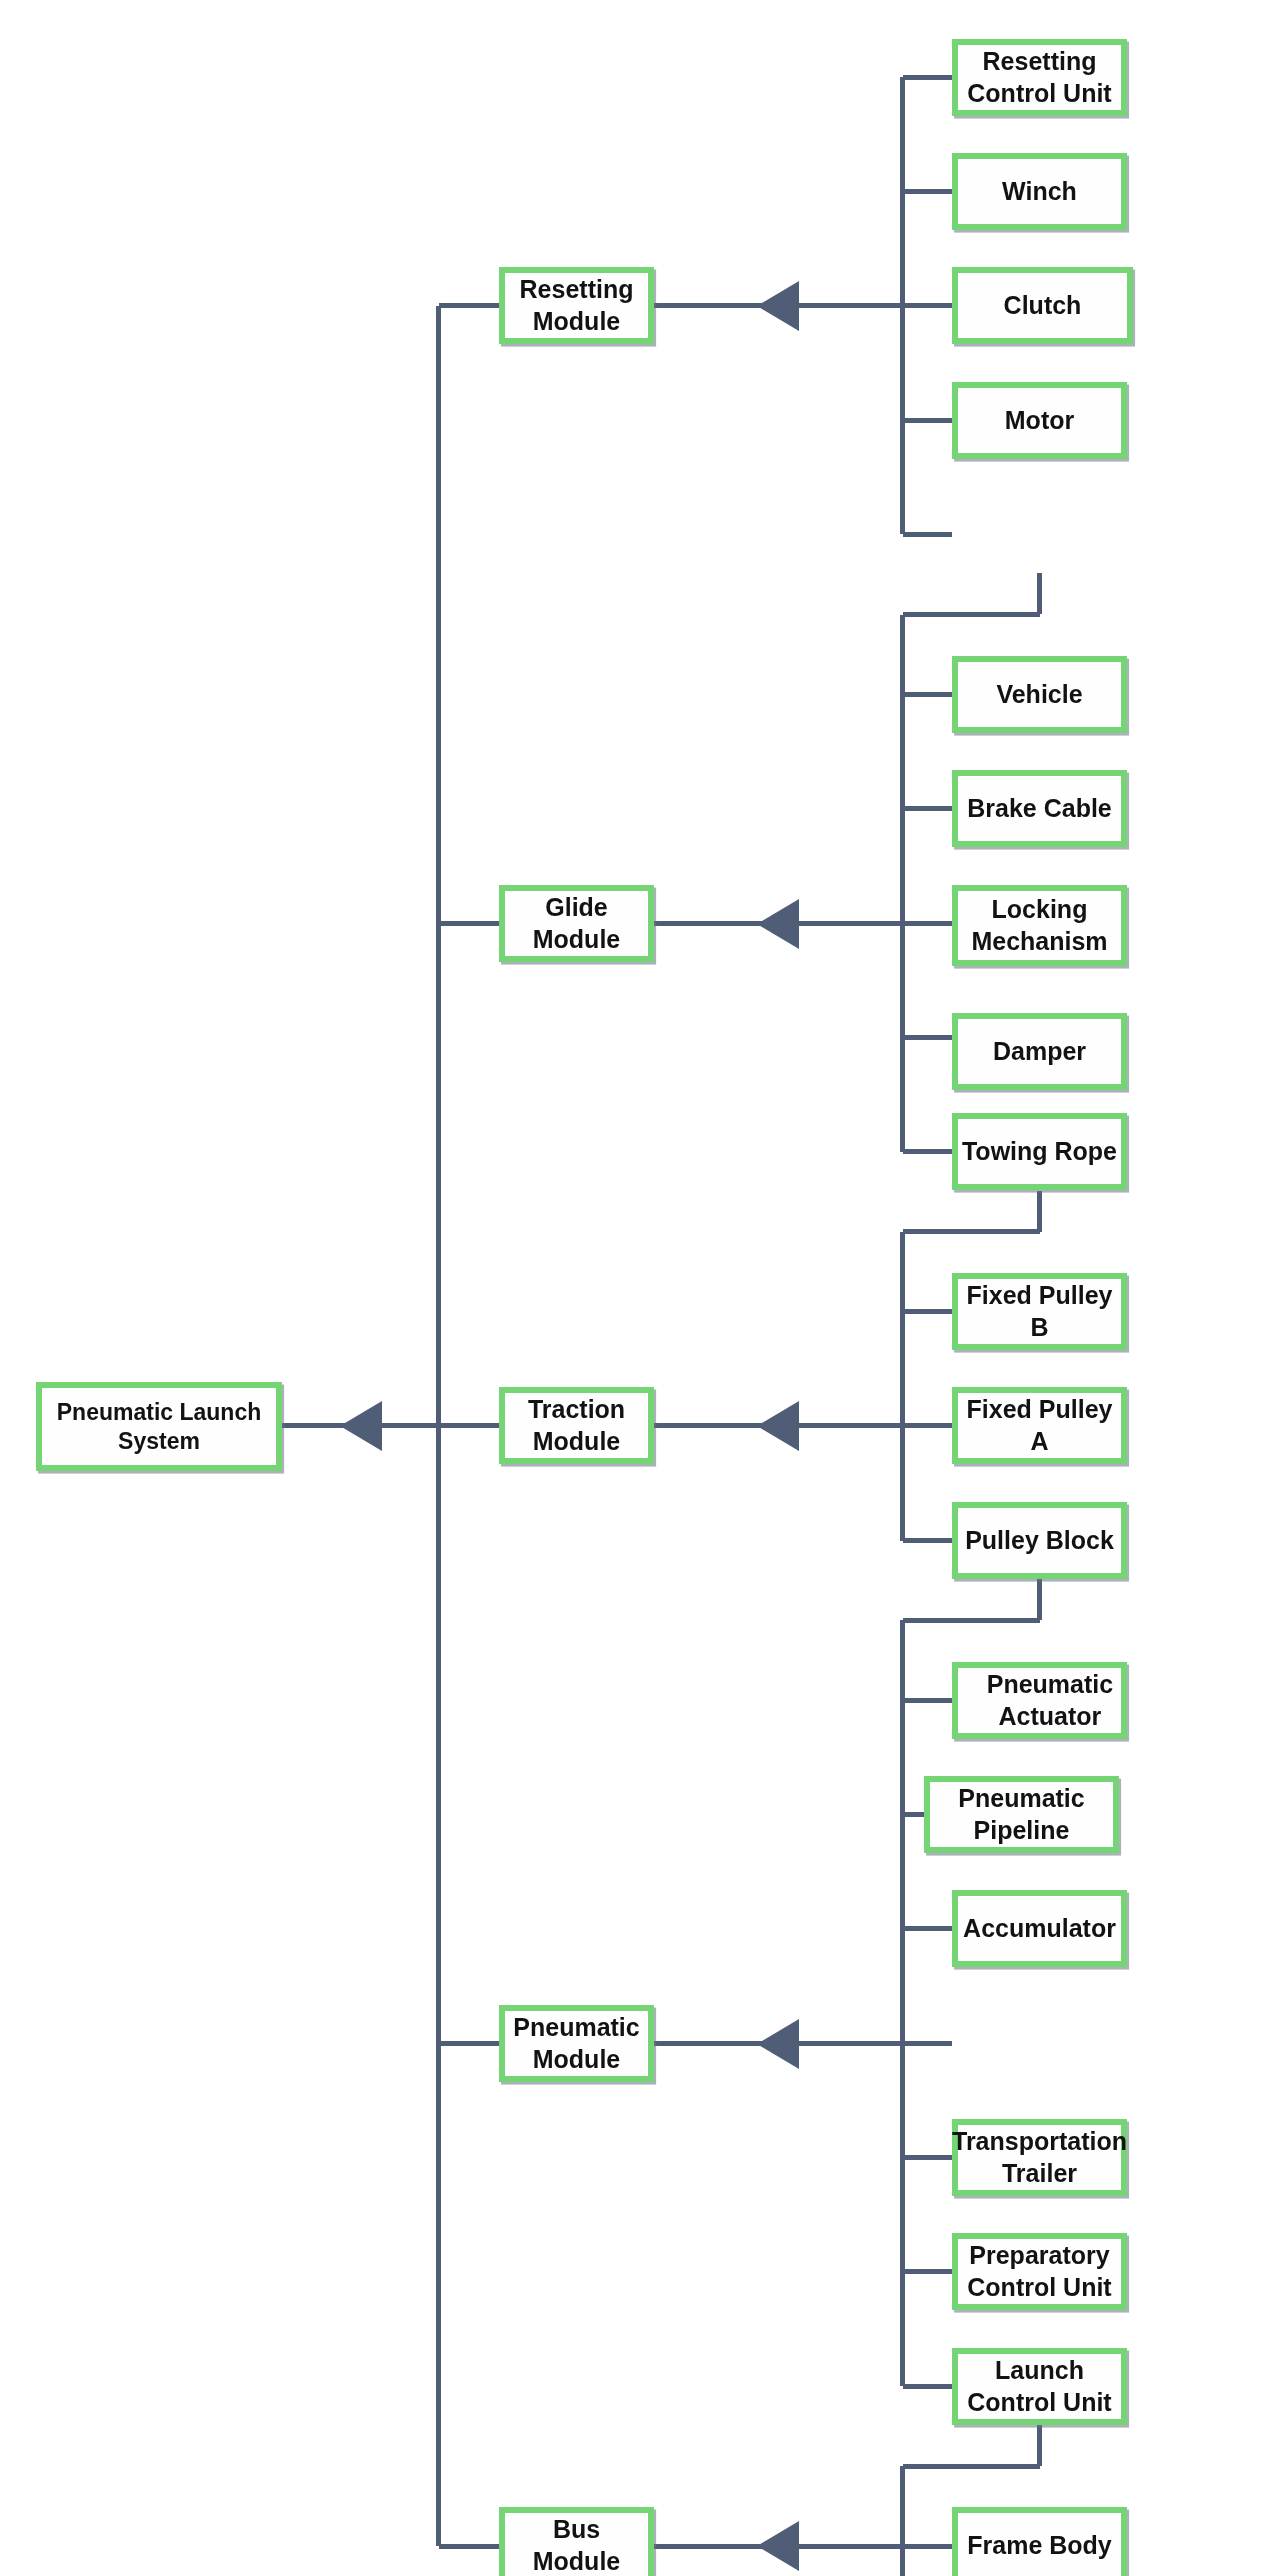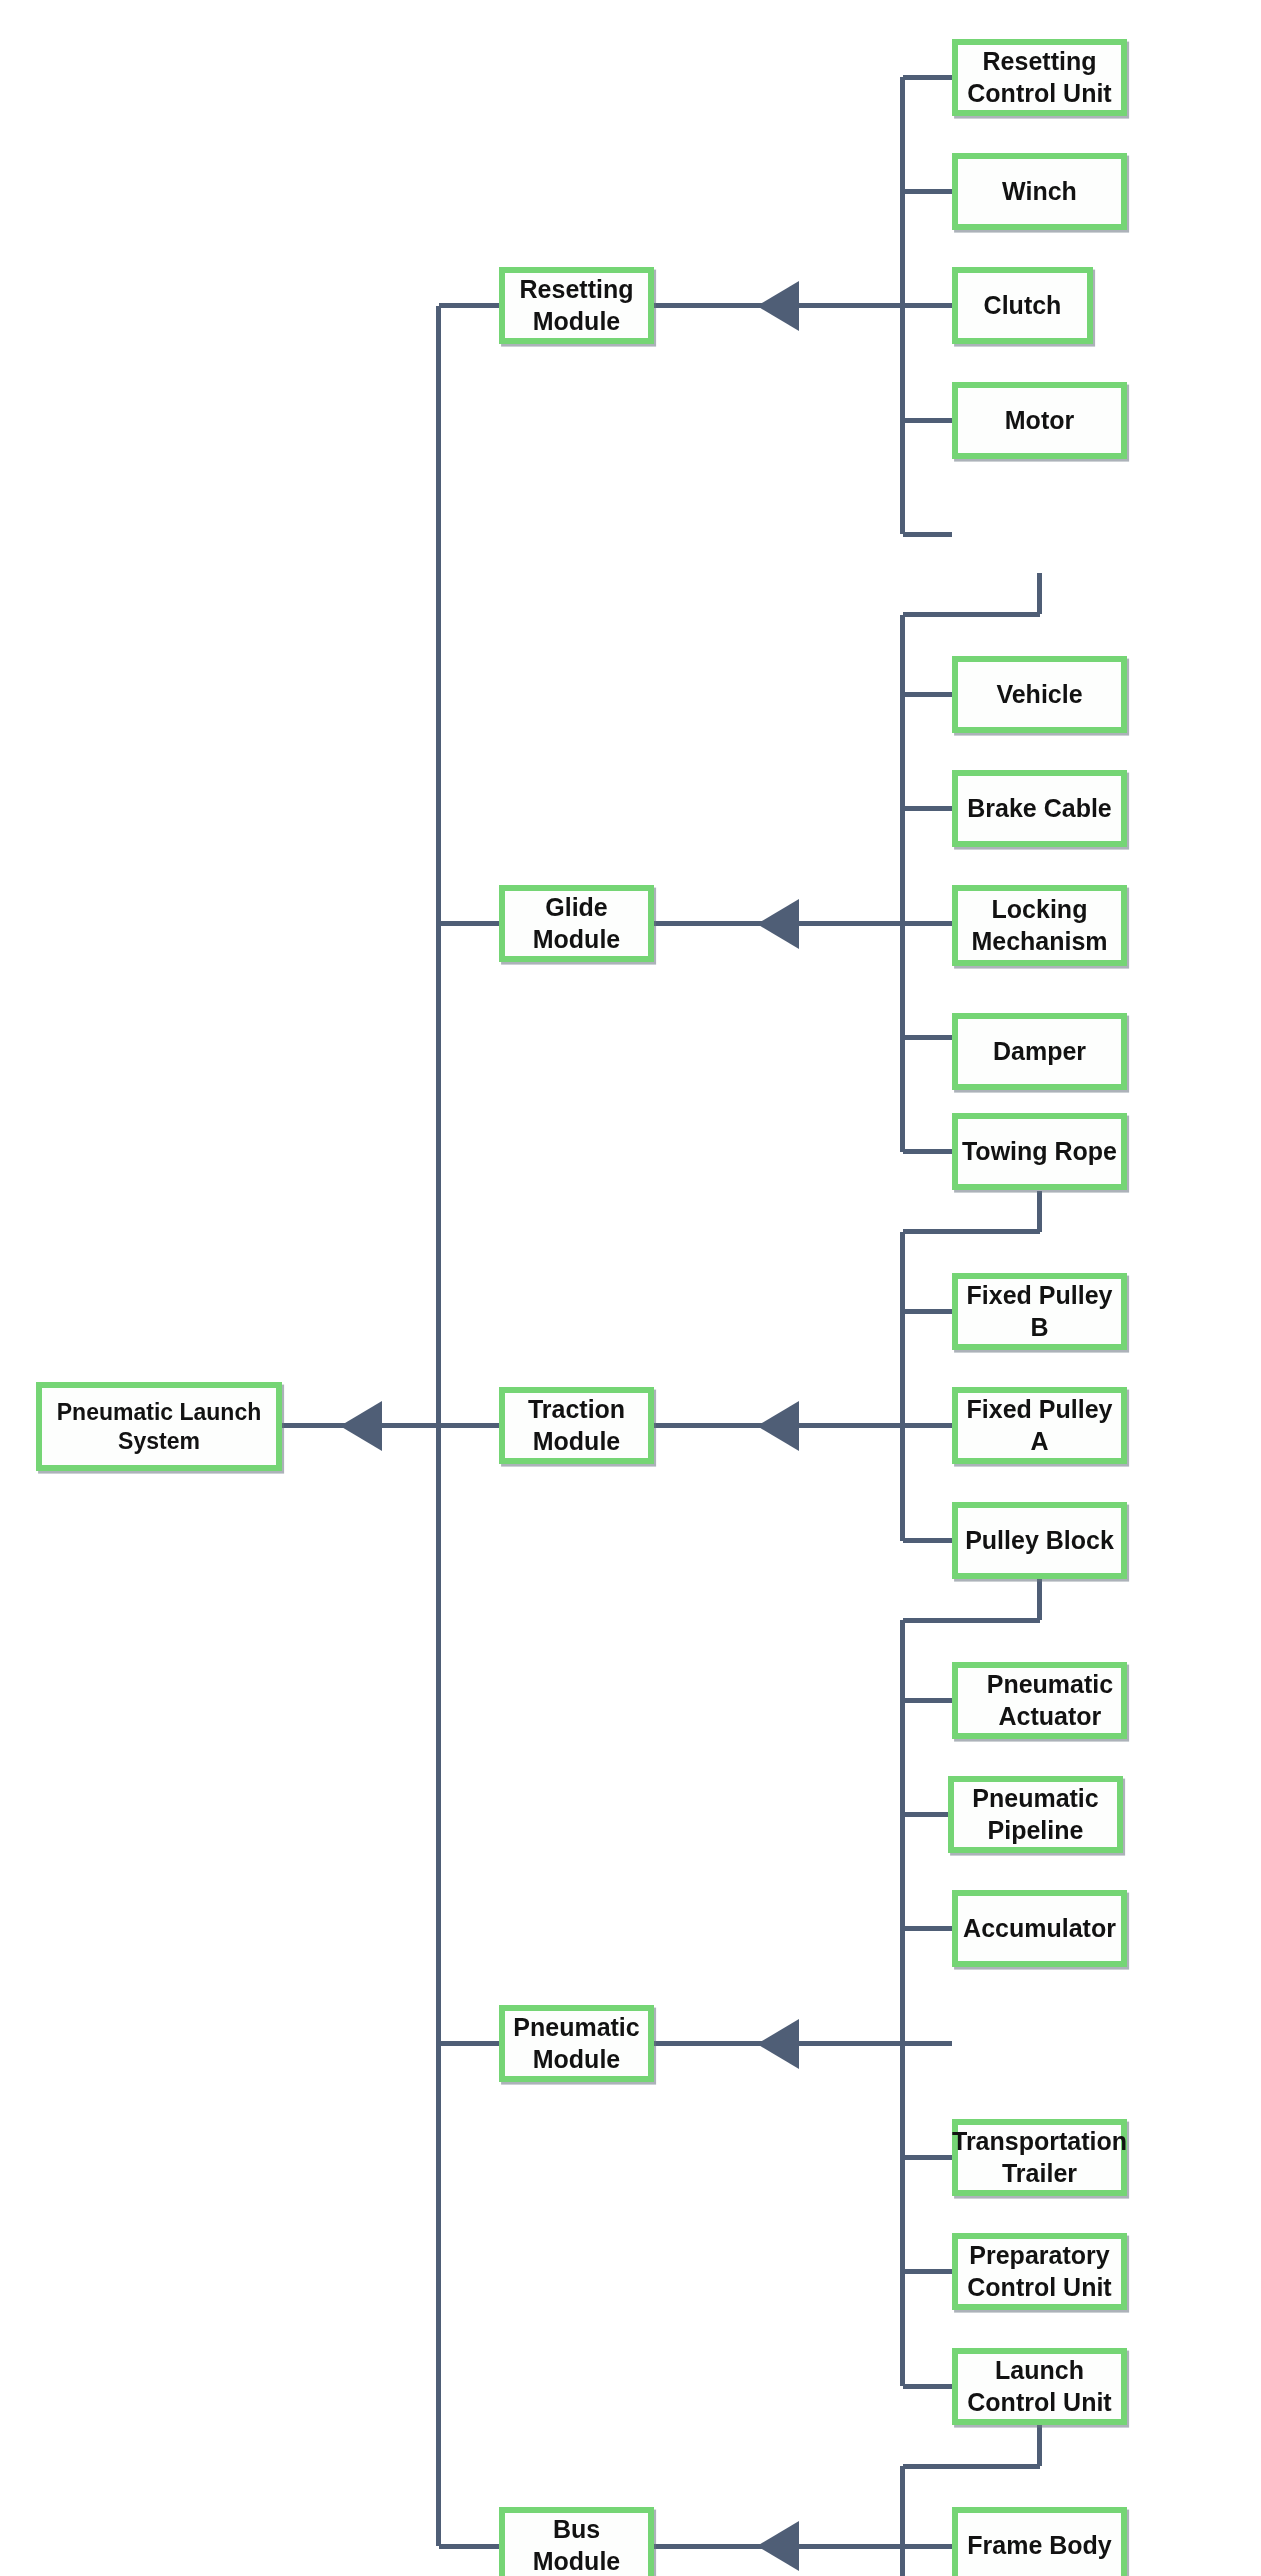--- a/index.html
+++ b/index.html
@@ -101,21 +101,21 @@
     </div>
     <div class="node mod-node" style="left: 499px; top: 267px; width: 155px; height: 77px;">
       <span>Resetting Module</span>
     </div>
     <div class="node comp-node" style="left: 952px; top: 39px; width: 175px; height: 77px;">
       <span>Resetting Control Unit</span>
     </div>
     <div class="node comp-node" style="left: 952px; top: 153px; width: 175px; height: 77px;">
       <span>Winch</span>
     </div>
-    <div class="node comp-node" style="left: 952px; top: 267px; width: 141px; height: 77px;">
+    <div class="node comp-node" style="left: 952px; top: 267px; width: 181px; height: 77px;">
       <span>Clutch</span>
     </div>
     <div class="node comp-node" style="left: 952px; top: 382px; width: 175px; height: 77px;">
       <span>Motor</span>
     </div>
     <div class="node mod-node" style="left: 499px; top: 885px; width: 155px; height: 77px;">
       <span>Glide Module</span>
     </div>
     <div class="node comp-node" style="left: 952px; top: 656px; width: 175px; height: 77px;">
       <span>Vehicle</span>
@@ -143,21 +143,21 @@
     </div>
     <div class="node comp-node" style="left: 952px; top: 1502px; width: 175px; height: 77px;">
       <span>Pulley Block</span>
     </div>
     <div class="node mod-node" style="left: 499px; top: 2005px; width: 155px; height: 77px;">
       <span>Pneumatic Module</span>
     </div>
     <div class="node comp-node" style="left: 952px; top: 1662px; width: 175px; height: 77px; padding-left: 24px;">
       <span>Pneumatic Actuator</span>
     </div>
-    <div class="node comp-node" style="left: 948px; top: 1776px; width: 175px; height: 77px;">
+    <div class="node comp-node" style="left: 924px; top: 1776px; width: 195px; height: 77px;">
       <span>Pneumatic Pipeline</span>
     </div>
     <div class="node comp-node" style="left: 952px; top: 1890px; width: 175px; height: 77px;">
       <span>Accumulator</span>
     </div>
     <div class="node comp-node" style="left: 952px; top: 2119px; width: 175px; height: 77px;">
       <span>Transportation Trailer</span>
     </div>
     <div class="node comp-node" style="left: 952px; top: 2233px; width: 175px; height: 77px;">
       <span>Preparatory Control Unit</span>

